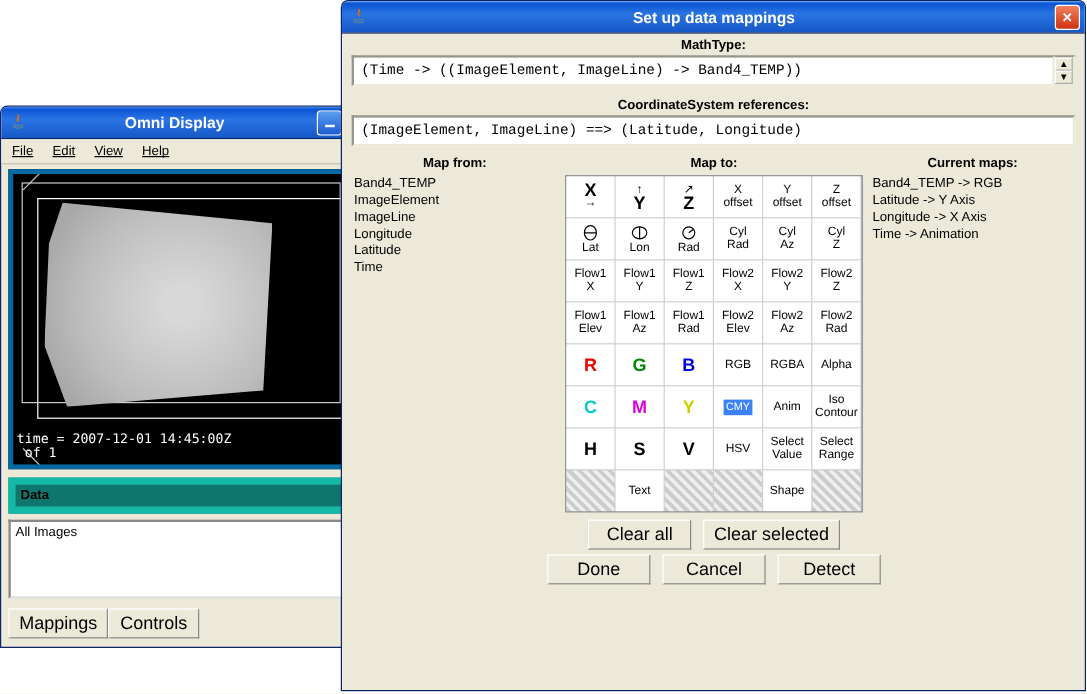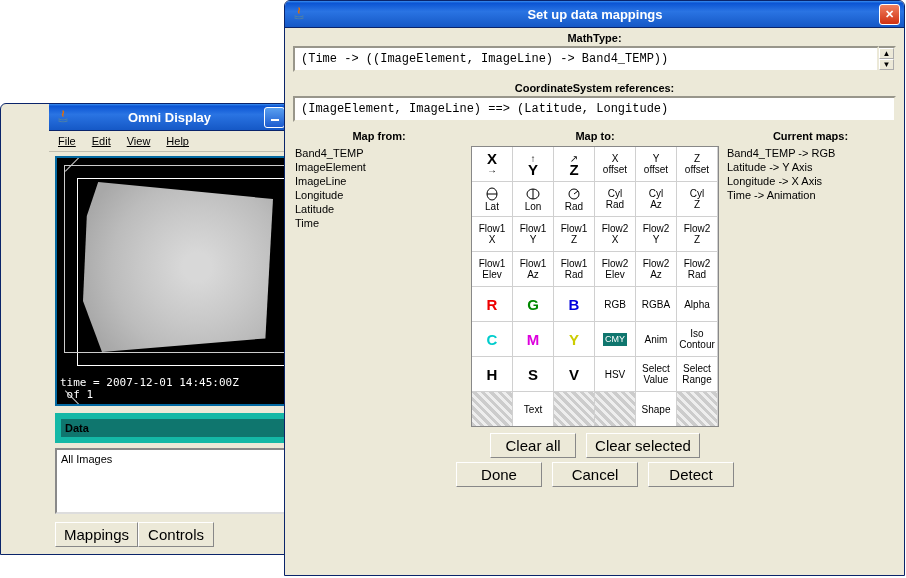--- a/index.html
+++ b/index.html
@@ -12,22 +12,22 @@
   .title-btns { display: flex; gap: 2px; }
   .title-btn { width: 21px; height: 21px; border-radius: 3px; border: 1px solid #fff; display: flex; align-items: center; justify-content: center; font-weight: bold; font-size: 11px; color: #fff; }
   .title-btn.min, .title-btn.max { background: linear-gradient(#5aa0f0,#1c5bcf); }
   .title-btn.close { background: linear-gradient(#f08060,#d03010); }
 
   .menubar { display: flex; gap: 10px; padding: 3px 6px; background: #ece9d8; border-bottom: 1px solid #c0beb0; }
   .menubar span { text-decoration: underline; text-decoration-skip-ink: none; }
   .menubar .item { padding: 1px 3px; }
 
   
-  #omni { left: 0; top: 103px; width: 336px; height: 452px; padding-left: 48px; }
-  .canvas-frame { margin: 4px 6px; border: 2px solid #0369a1; background: #000; height: 250px; color: #fff; font-family: monospace; position: relative; overflow:hidden; }
+  #omni { left: 0; top: 88px; width: 336px; height: 452px; }
+  .canvas-frame { margin: 4px 6px; border: 4px solid #0369a1; background: #000; height: 250px; color: #fff; font-family: monospace; position: relative; overflow:hidden; }
   .viewer-cube { position:absolute; left:20px; top:20px; right:28px; bottom:38px; border:1px solid #fff; }
   .viewer-cube:before { content:""; position:absolute; left:-14px; top:-14px; width:100%; height:100%; border:1px solid #ccc; }
   .viewer-diag { position:absolute; background:#ccc; height:1px; width:22px; }
   .d1{ left:5px; top:5px; transform:rotate(-45deg);} .d2{ right:5px; top:5px; transform:rotate(45deg);}
   .d3{ left:5px; bottom:5px; transform:rotate(45deg);} .d4{ right:5px; bottom:5px; transform:rotate(-45deg);}
   .satimg { position:absolute; left:26px; top:24px; width:190px; height:170px; background:radial-gradient(circle at 60% 50%, #d8d8d8 10%, #c8c8c8 40%, #bcbcbc 60%, #a8a8a8 85%); clip-path:polygon(8% 0%, 100% 10%, 96% 92%, 10% 100%, 0% 70%, 2% 20%);}
   .sattxt { position:absolute; left:3px; bottom:3px; font-size:11px; line-height:12px; white-space:pre;}
   .databox { margin: 3px 6px; border:6px solid #14b8a6; padding:3px 4px; font-weight:bold; background:#0f766e; }
   .listbox { margin: 2px 6px 4px; height:66px; border:2px inset #ddd; background:#fff; padding:3px 4px; overflow:auto; }
   .btnrow { display:flex; gap:0; padding:4px 6px;align-items:center; }
@@ -215,21 +215,21 @@
         <div class="cell">
             <span class="big clr-c">C</span>
           </div>
         <div class="cell">
             <span class="big clr-m">M</span>
           </div>
         <div class="cell">
             <span class="big clr-y">Y</span>
           </div>
         <div class="cell">
-            <span style="background:#0f766e;color:#fff;padding:1px 2px;font-size:9px">CMY</span>
+            <span style="background:#3b82f6;color:#fff;padding:1px 2px;font-size:9px">CMY</span>
           </div>
         <div class="cell">Anim</div>
         <div class="cell">Iso<br>Contour</div>
 
         <div class="cell">
             <span class="big">H</span>
           </div>
         <div class="cell">
             <span class="big">S</span>
           </div>

